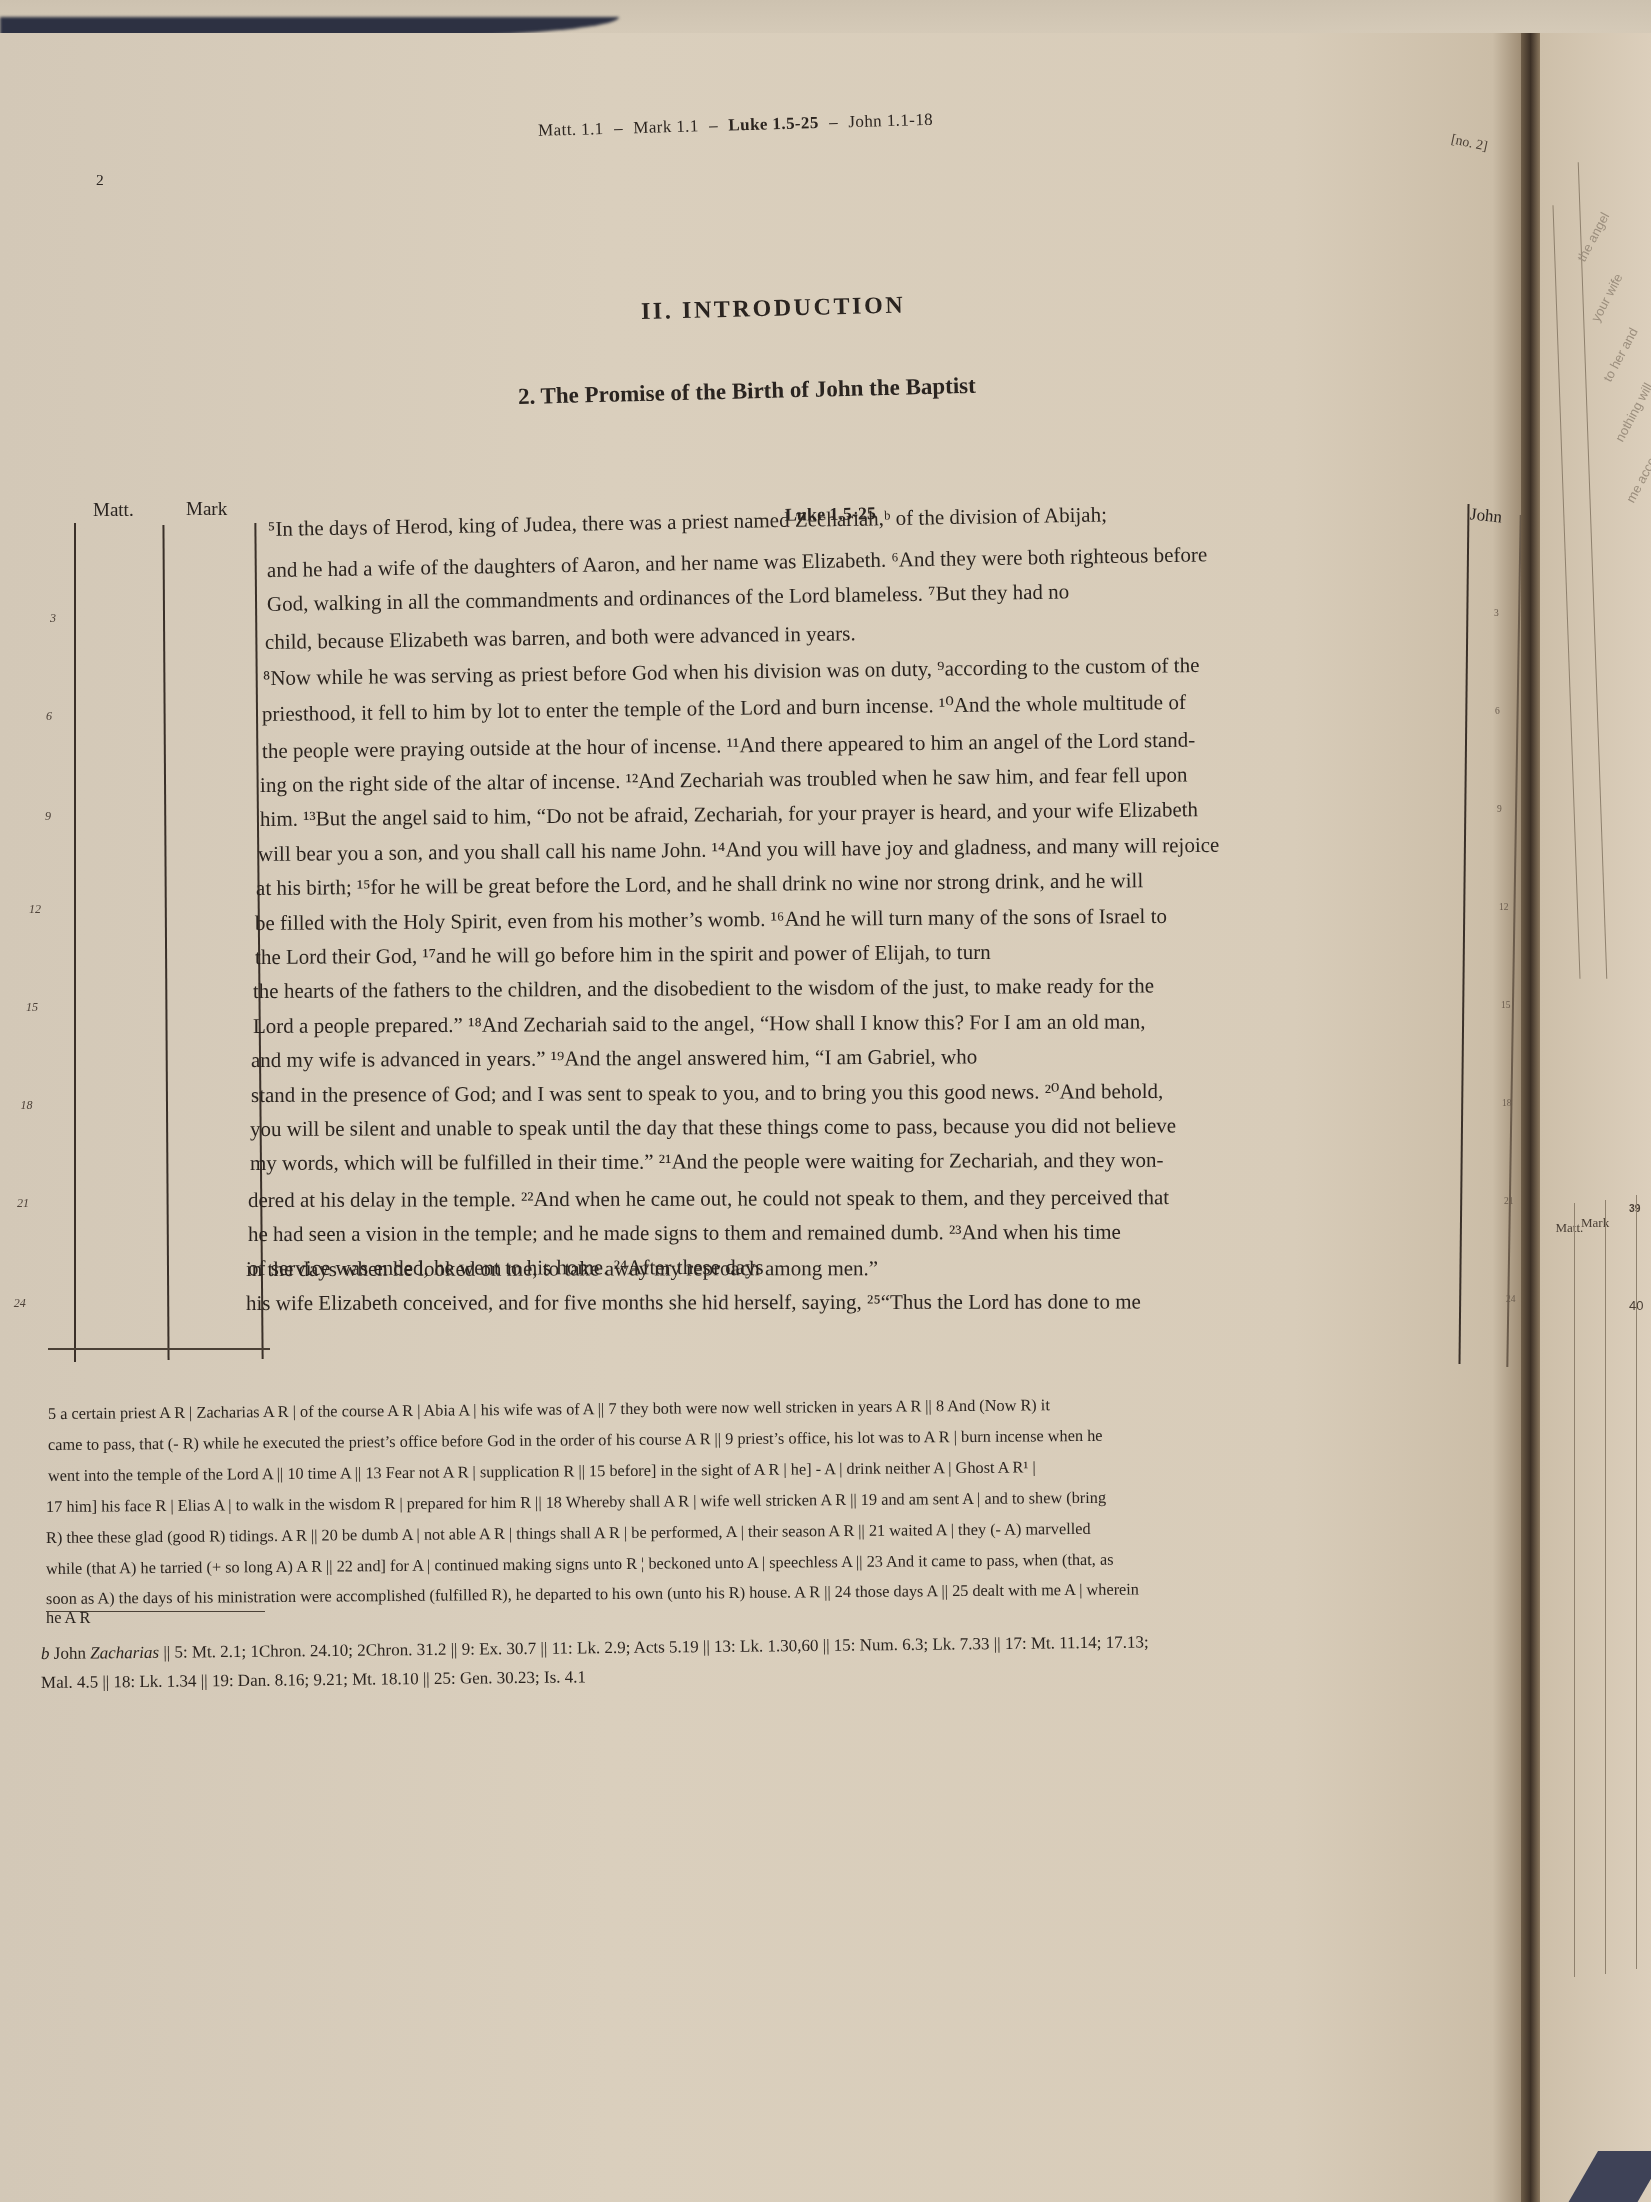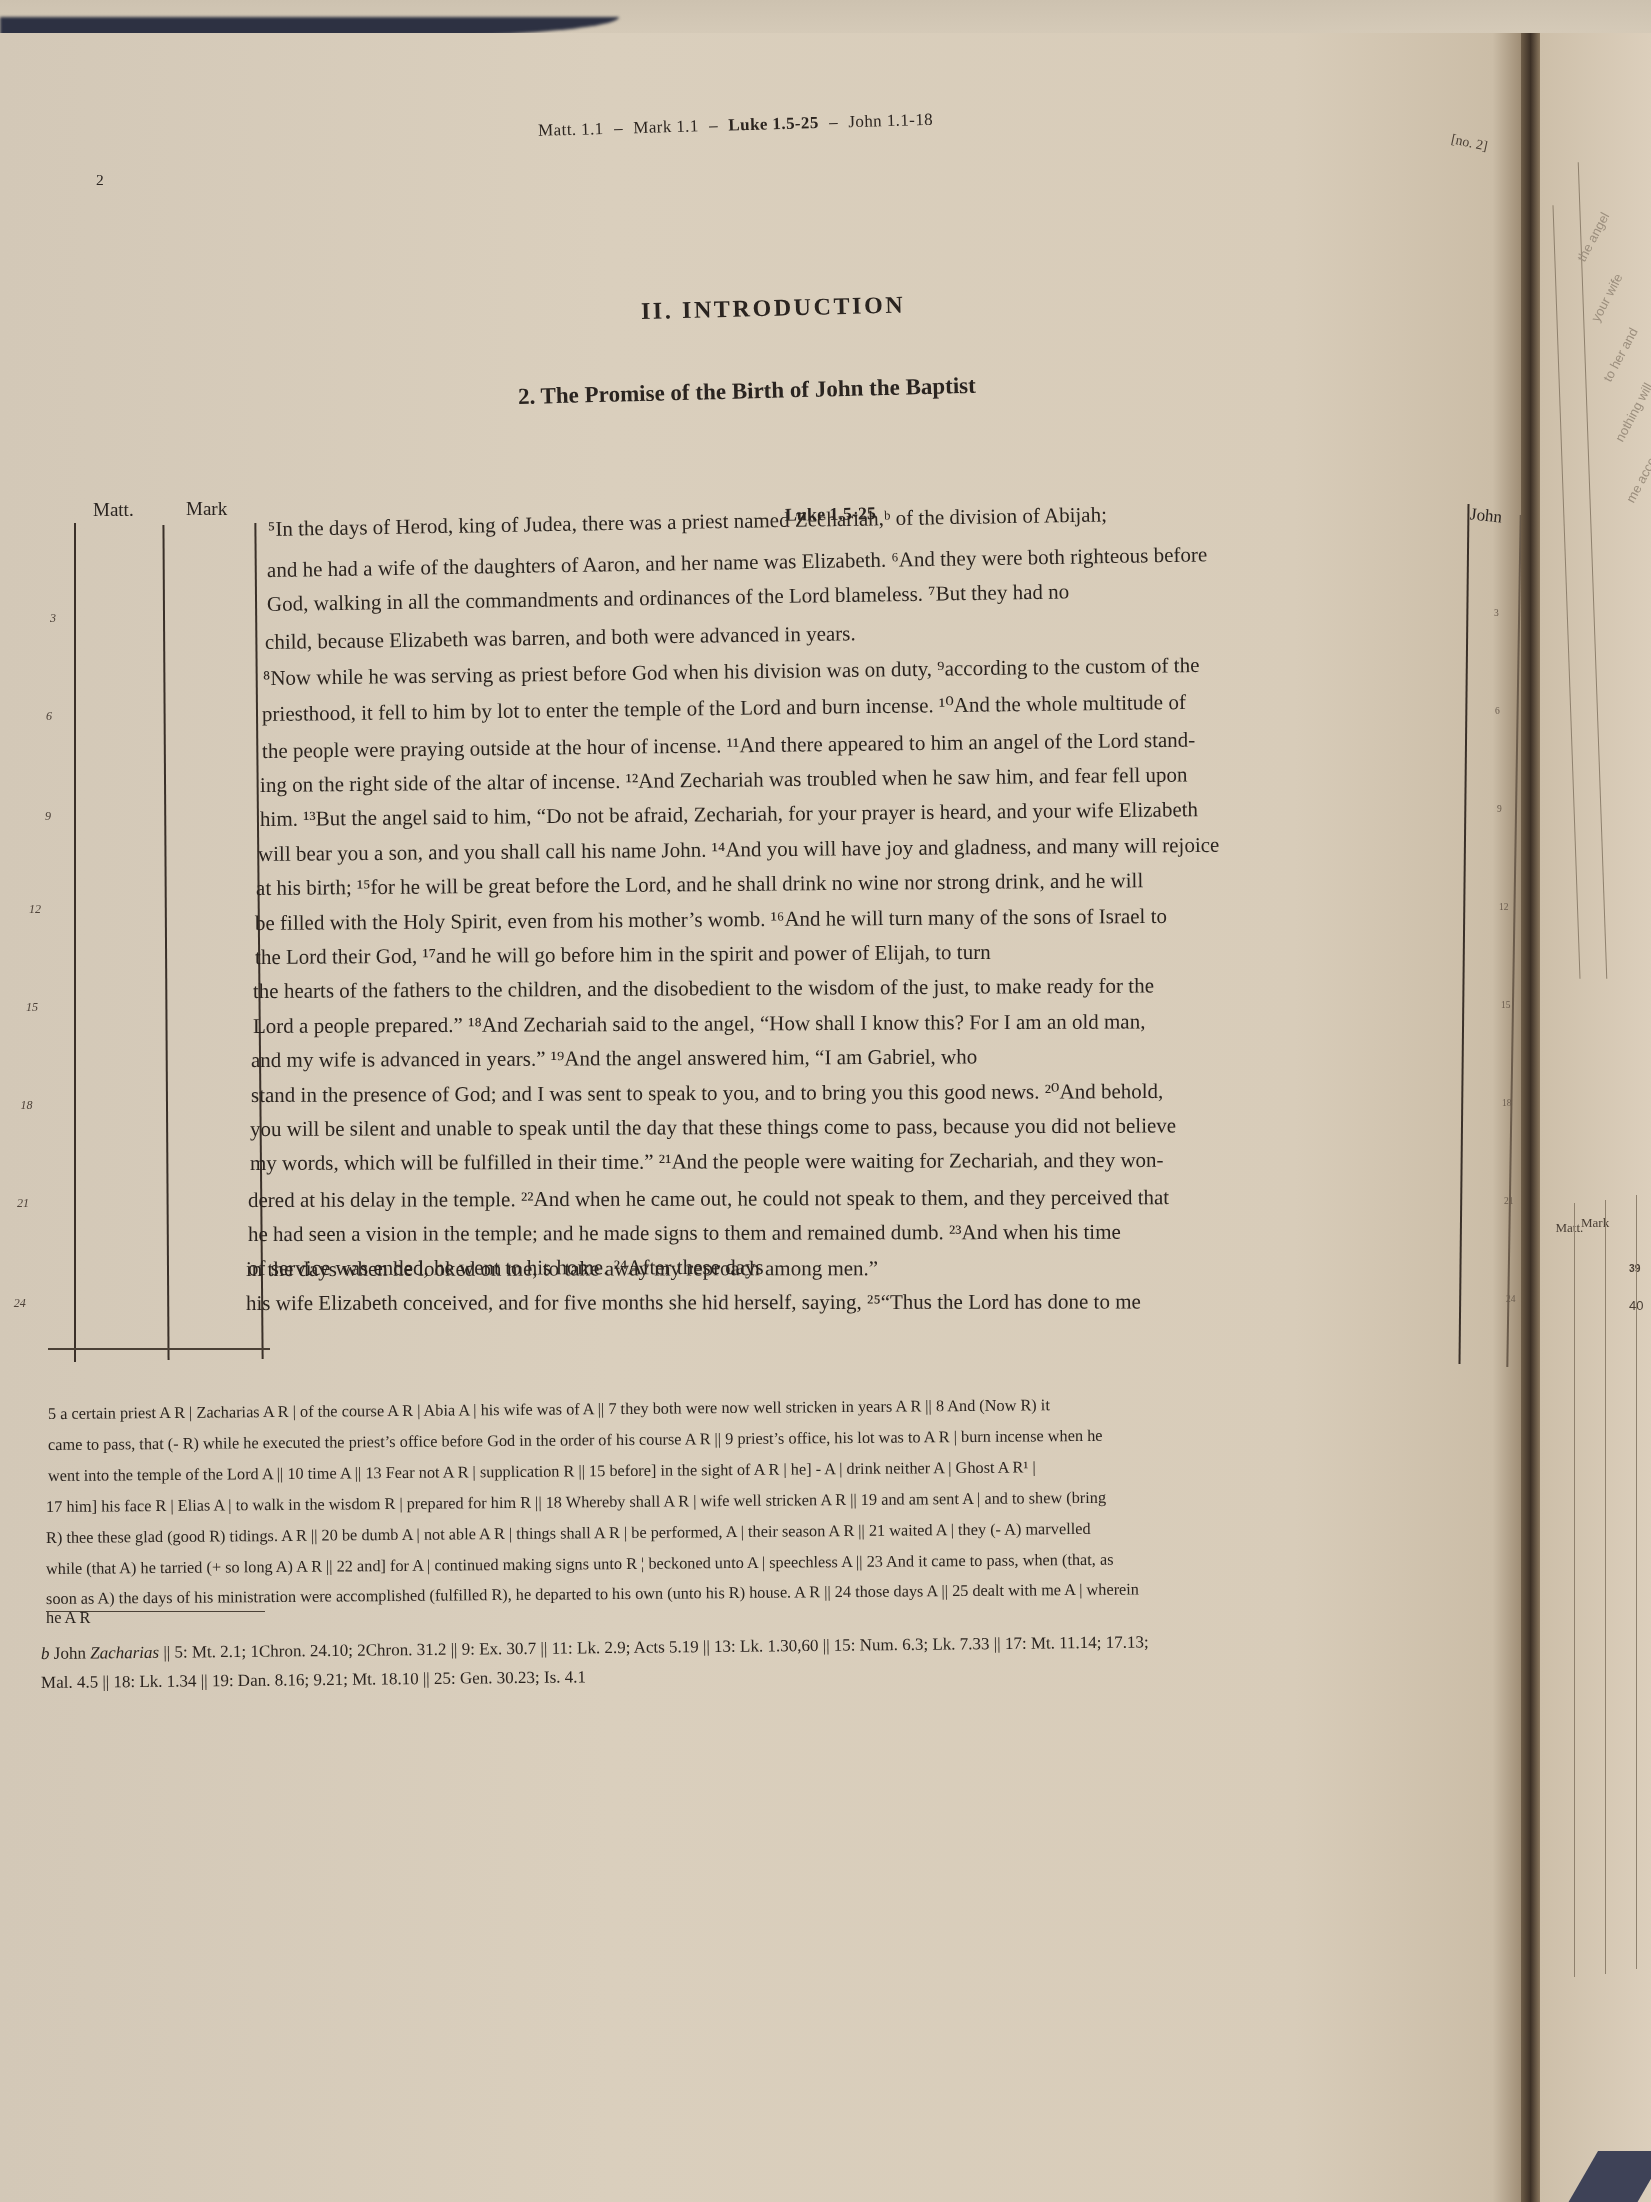--- a/index.html
+++ b/index.html
@@ -188,21 +188,21 @@
 <div class="facing-page">
   <div class="facing-line" style="left:26px; top:172px; width:0.9px; height:774px; transform:rotate(-2deg);"></div>
   <div class="facing-line" style="left:52px; top:129px; width:0.9px; height:817px; transform:rotate(-2deg);"></div>
   <div class="facing-text" style="left:34px; top:224px;">the angel</div>
   <div class="facing-text" style="left:48px; top:284px;">your wife</div>
   <div class="facing-text" style="left:60px; top:344px;">to her and</div>
   <div class="facing-text" style="left:72px; top:404px;">nothing will</div>
   <div class="facing-text" style="left:83px; top:465px;">me accord</div>
   <div class="facing-text" style="left:15.5px; top:1187px; transform:none; font-family:'Liberation Serif',serif; color:#4a3f35;">Matt.</div>
   <div class="facing-text" style="left:41px; top:1182px; transform:none; font-family:'Liberation Serif',serif; color:#4a3f35;">Mark</div>
-  <div class="facing-text" style="left:89px; top:1230px; transform:none; font-size:10.3px; color:#4a3f35;font-weight:bold;">39</div>
+  <div class="facing-text" style="left:89px; top:1170px; transform:none; font-size:10.3px; color:#4a3f35;font-weight:bold;">39</div>
   <div class="facing-text" style="left:89px; top:1265px; transform:none; font-size:13px; color:#4a3f35;">40</div>
   <div class="facing-line" style="left:34px; top:1170px; width:0.9px; height:774px;"></div>
   <div class="facing-line" style="left:65px; top:1167px; width:0.9px; height:774px;"></div>
   <div class="facing-line" style="left:96px; top:1162px; width:0.9px; height:774px;"></div>
 </div>
 
 <div class="bottom-corner"></div>
 
 
 </body></html>

